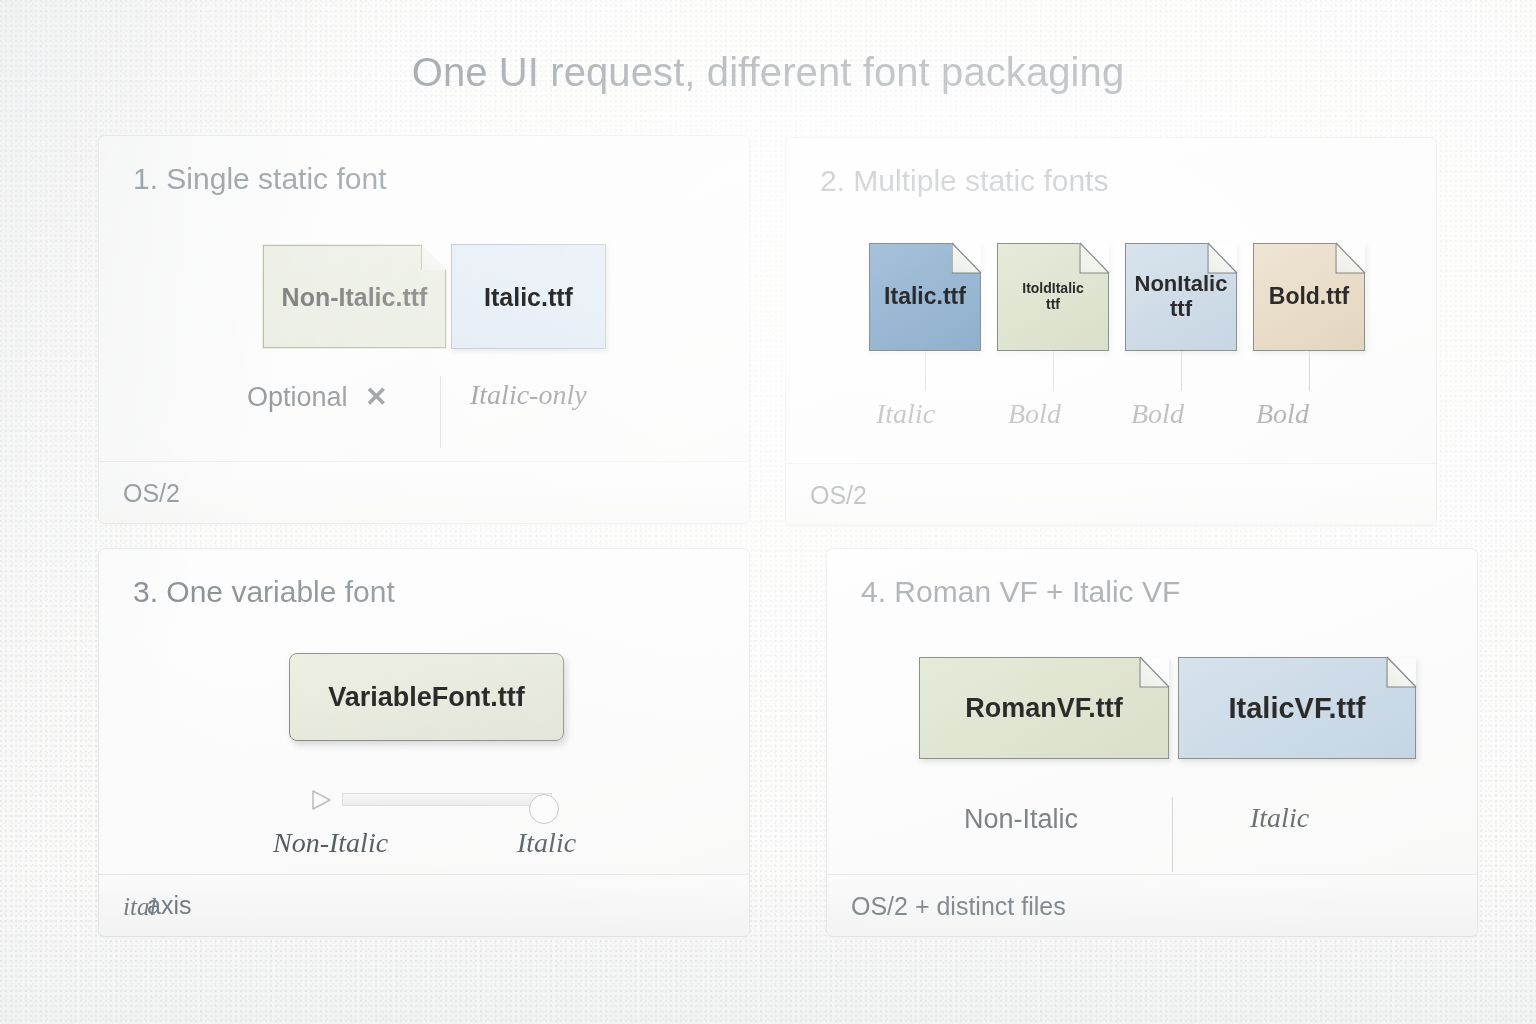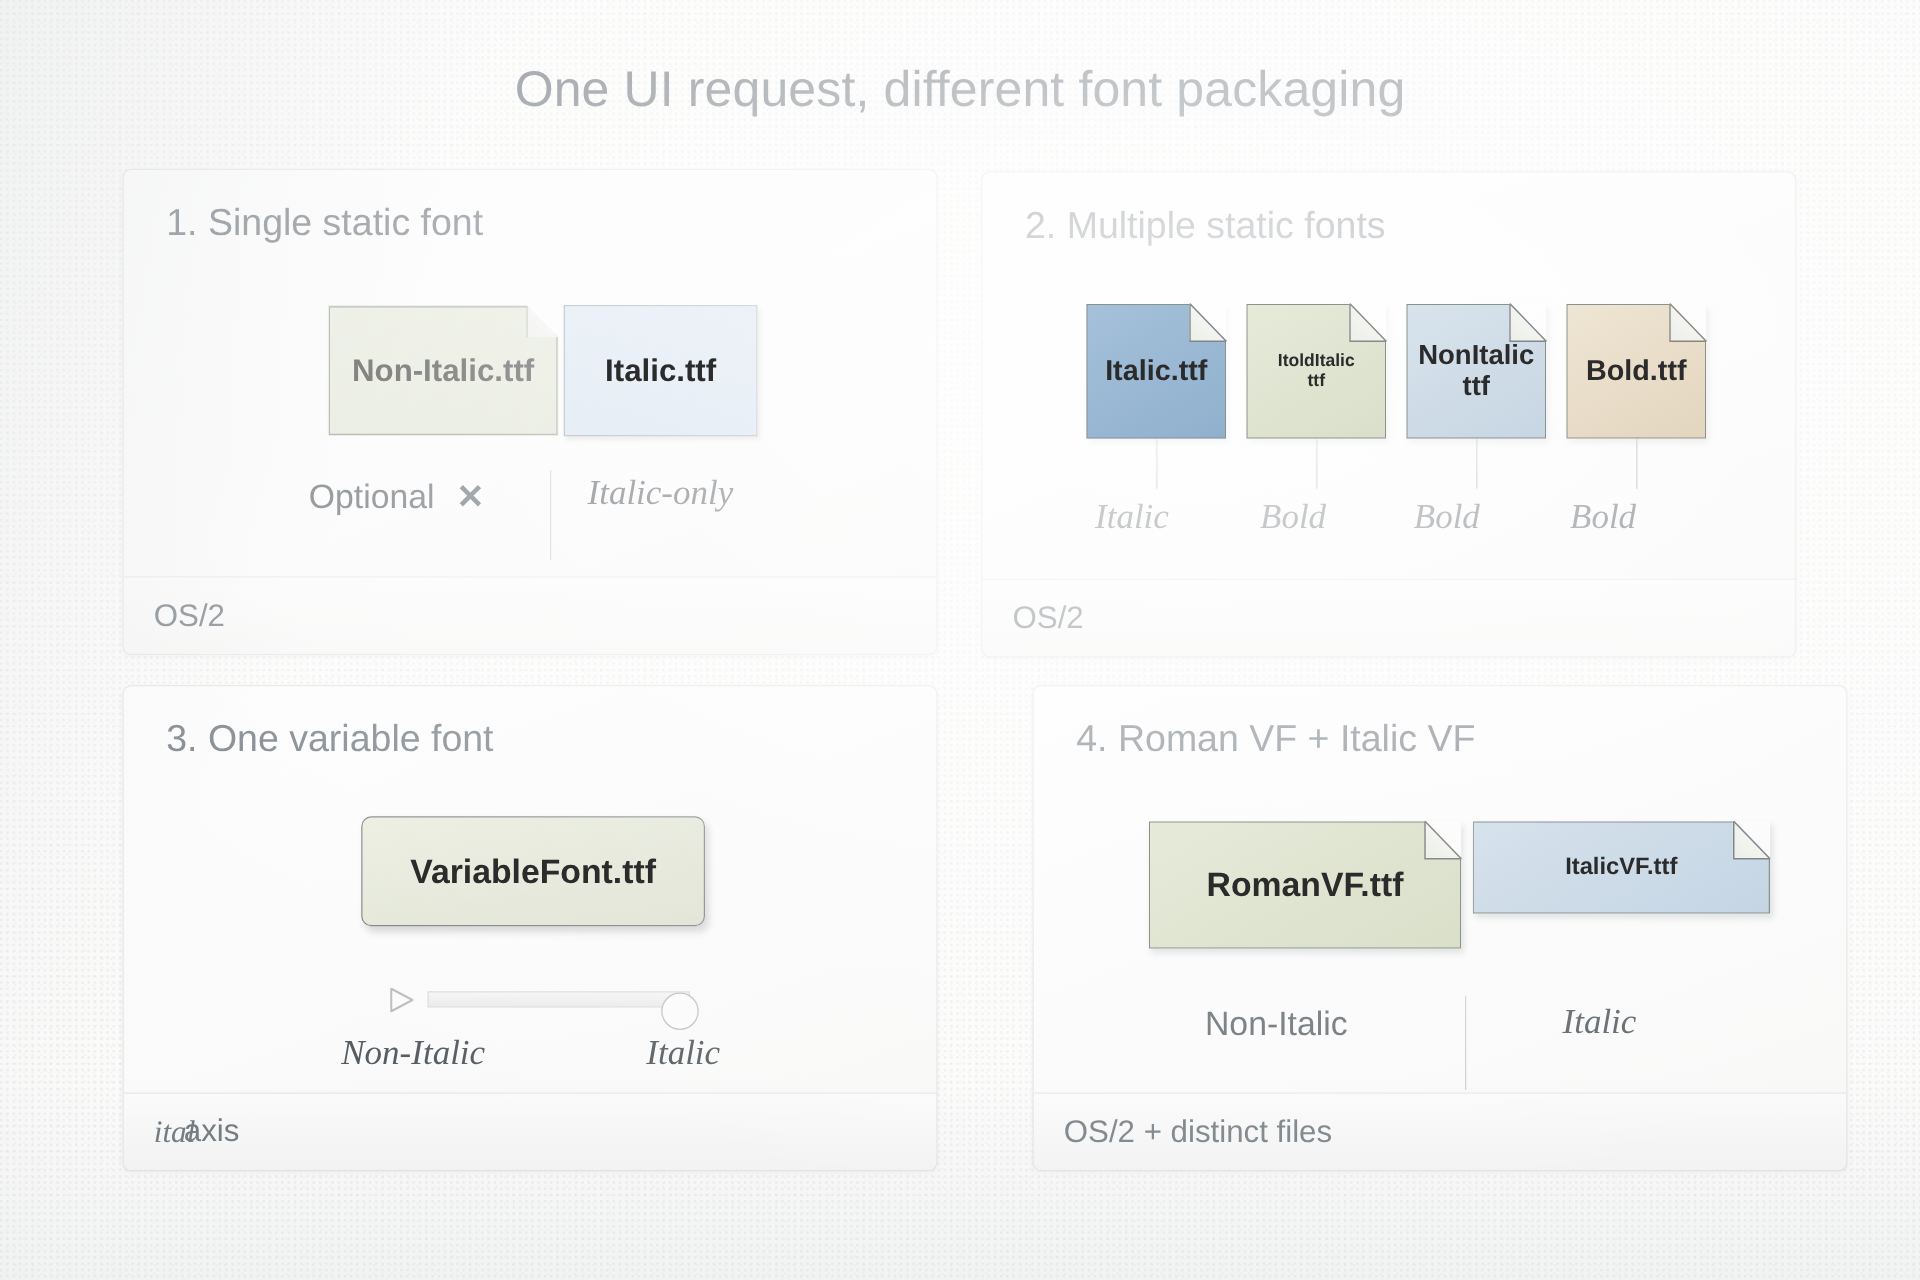--- a/index.html
+++ b/index.html
@@ -378,21 +378,21 @@
         <span class="flap"></span>
         <span class="flap-edge">
           <svg width="32" height="32" viewBox="0 0 32 32">
               <path d="M2 1 L31 31" stroke="#868c87" stroke-width="1.2" fill="none"></path>
               <path d="M2 1 L2 31 L31 31" stroke="#868c87" stroke-width="1.2" fill="none"></path>
             </svg>
         </span>
         <span class="card-label">RomanVF.ttf</span>
       </div>
 
-      <div class="card notch" style="left:351px; top:28px; width:238px; height:74px; font-size:19px;">
+      <div class="card notch" style="left:351px; top:28px; width:238px; height:102px; font-size:29px;">
         <span class="sheet" style="background:linear-gradient(150deg,#d6e2ec 0%,#c5d5e4 100%);"></span>
         <span class="flap"></span>
         <span class="flap-edge">
           <svg width="32" height="32" viewBox="0 0 32 32">
               <path d="M2 1 L31 31" stroke="#7f868c" stroke-width="1.2" fill="none"></path>
               <path d="M2 1 L2 31 L31 31" stroke="#7f868c" stroke-width="1.2" fill="none"></path>
             </svg>
         </span>
         <span class="card-label">ItalicVF.ttf</span>
       </div>

